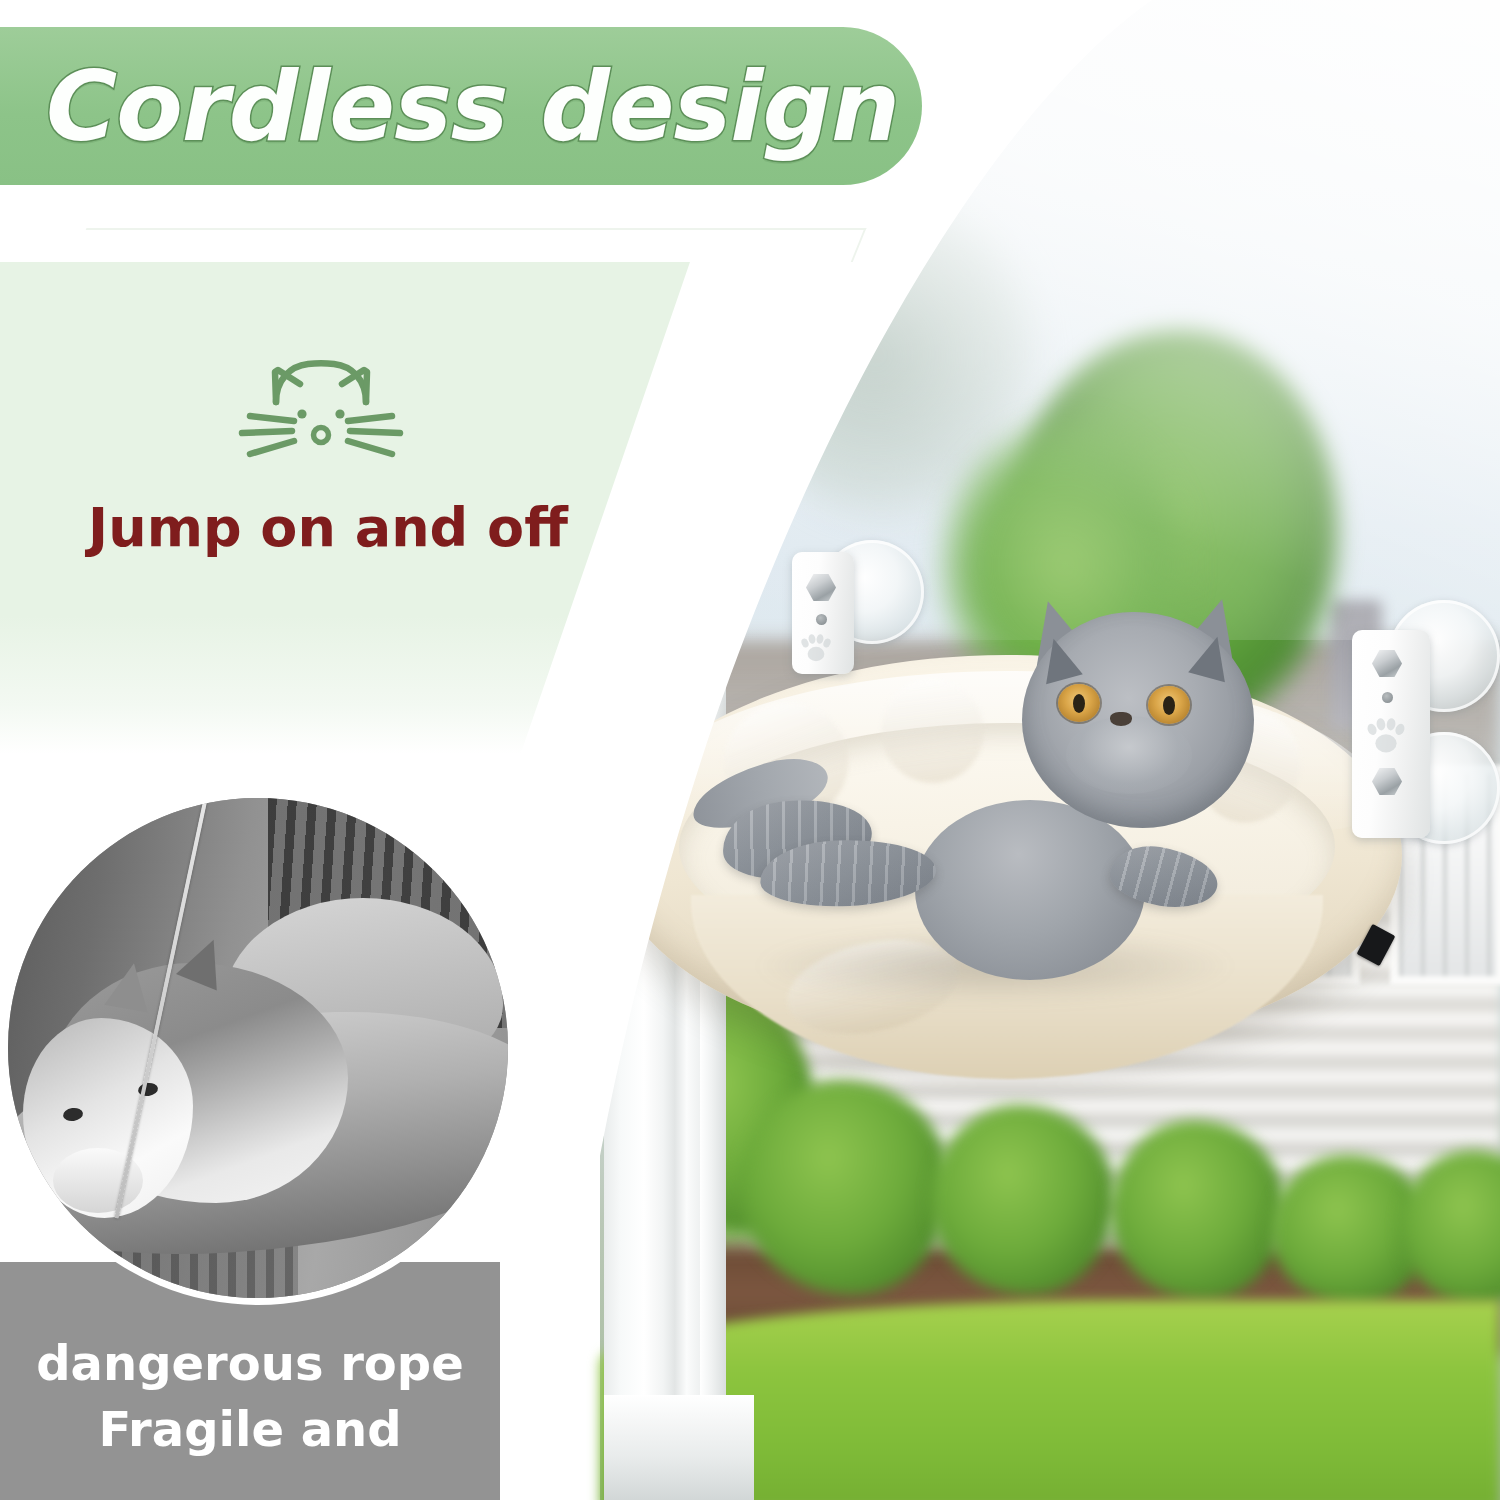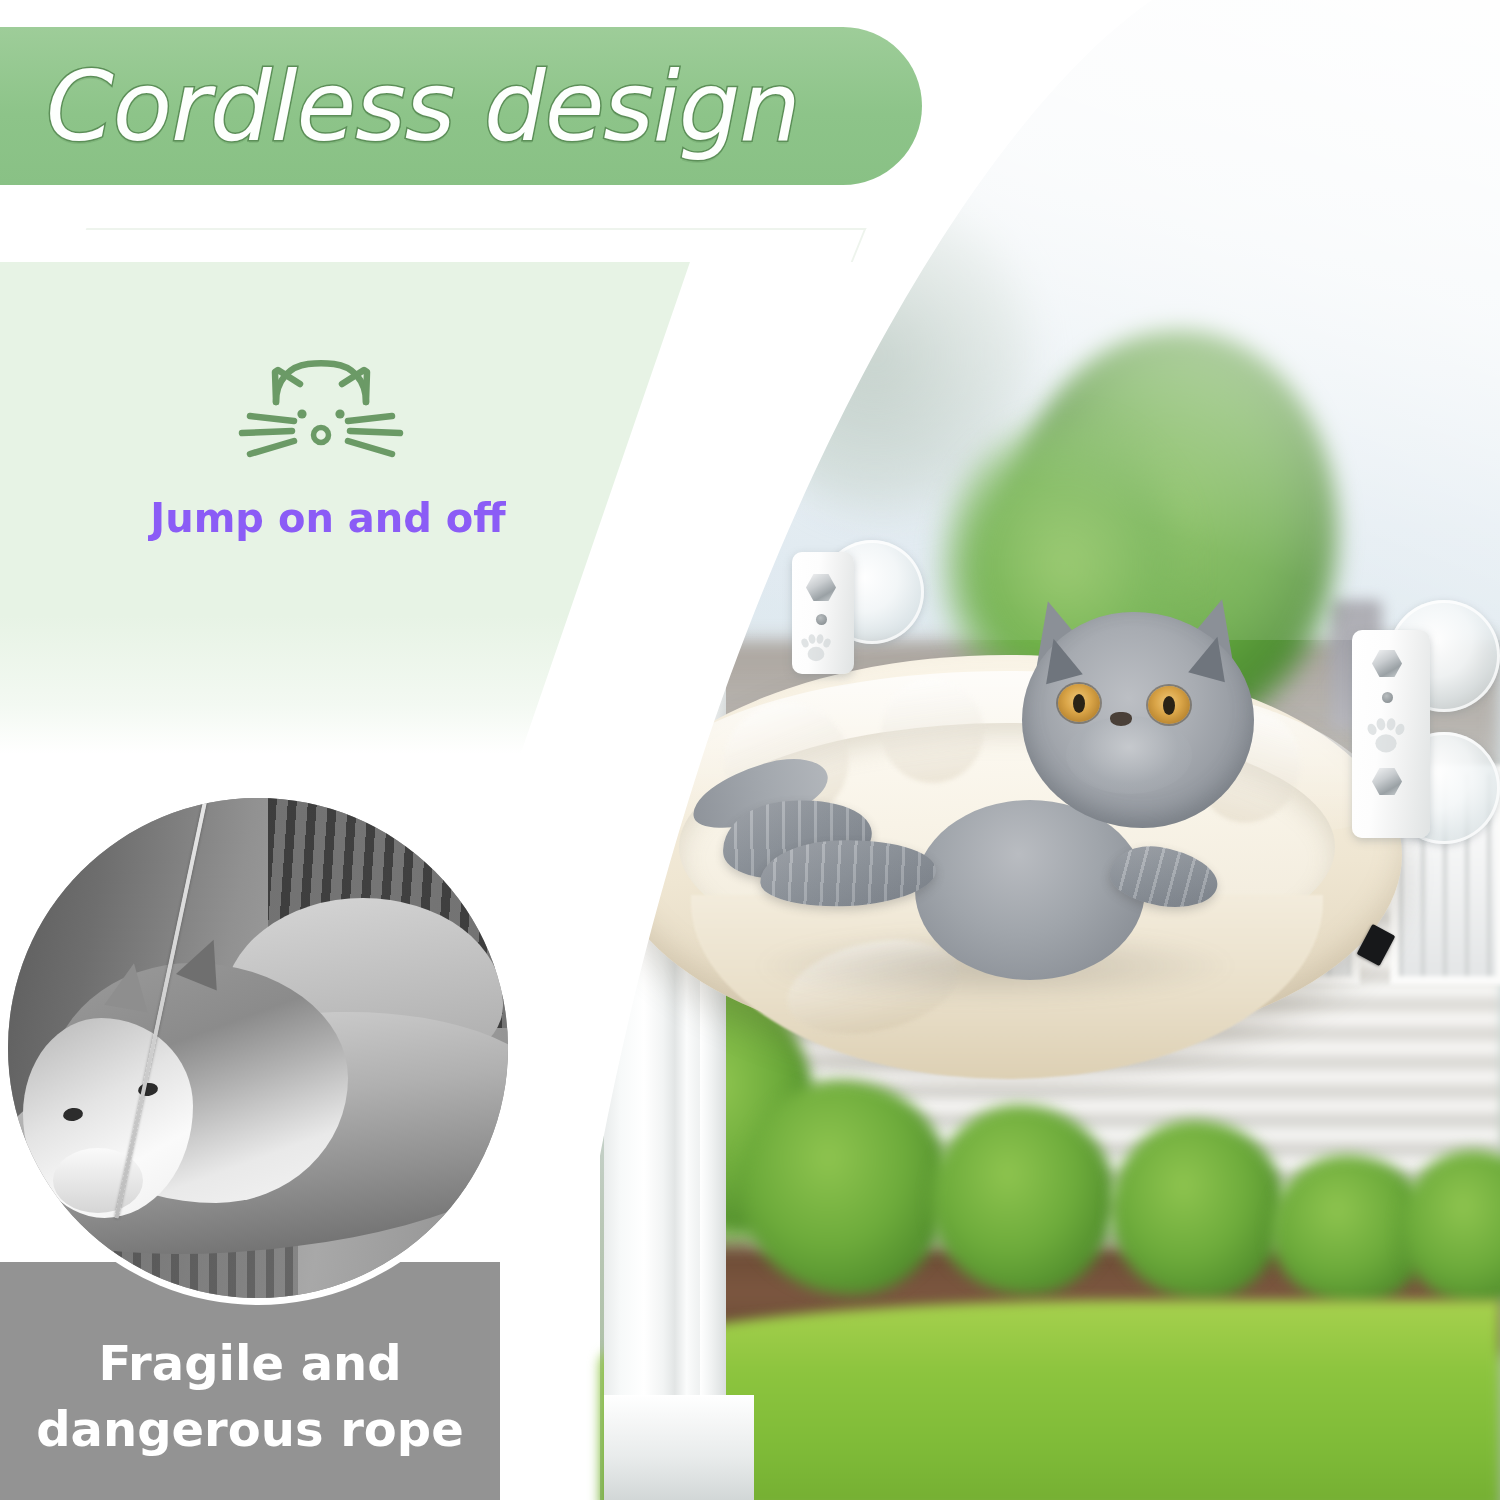--- a/index.html
+++ b/index.html
@@ -52,21 +52,21 @@
     background: linear-gradient(180deg,#9ecd99 0%,#8dc489 55%,#89c185 100%);
     border-radius: 0 90px 90px 0;
     z-index: 6;
     display: flex;
     align-items: center;
     padding-left: 86px;
   }
   .header-title {
     font-family: "DejaVu Sans", sans-serif;
     font-size: 97px;
-    font-weight: 400;
+    font-weight: 700;
     font-style: italic;
     letter-spacing: -1px;
     color: #fdfffd;
     -webkit-text-stroke: 3px #5c8f58;
     paint-order: stroke fill;
     text-shadow: 0 3px 0 rgba(92,143,88,0.25);
     line-height: 1;
     white-space: nowrap;
   }
 
@@ -78,23 +78,23 @@
     z-index: 5;
   }
 
   .feature-text {
     position: absolute;
     left: 48px; top: 492px;
     width: 560px;
     z-index: 5;
     font-family: "DejaVu Sans", sans-serif;
     font-weight: 700;
-    font-size: 40px;
+    font-size: 54px;
     line-height: 1.32;
-    color: #8b5cf6;
+    color: #7f1d1d;
     text-align: center;
     letter-spacing: 0px;
   }
   .feature-text .l2 { display: block; }
 
   
   .inset-wrap {
     position: absolute;
     left: 8px; top: 798px;
     width: 500px; height: 500px;
@@ -679,17 +679,17 @@
       <div class="ip-ear e2"></div>
       <div class="ip-cathead"></div>
       <div class="ip-muzzle"></div>
       <div class="ip-eye ey1"></div>
       <div class="ip-eye ey2"></div>
       <div class="ip-rope"></div>
     </div>
   </div>
 
   <div class="gray-caption">
+    <div>dangerous rope</div>
     <div>Fragile and</div>
-    <div>dangerous rope</div>
   </div>
 
 </div>
 
 </body></html>

